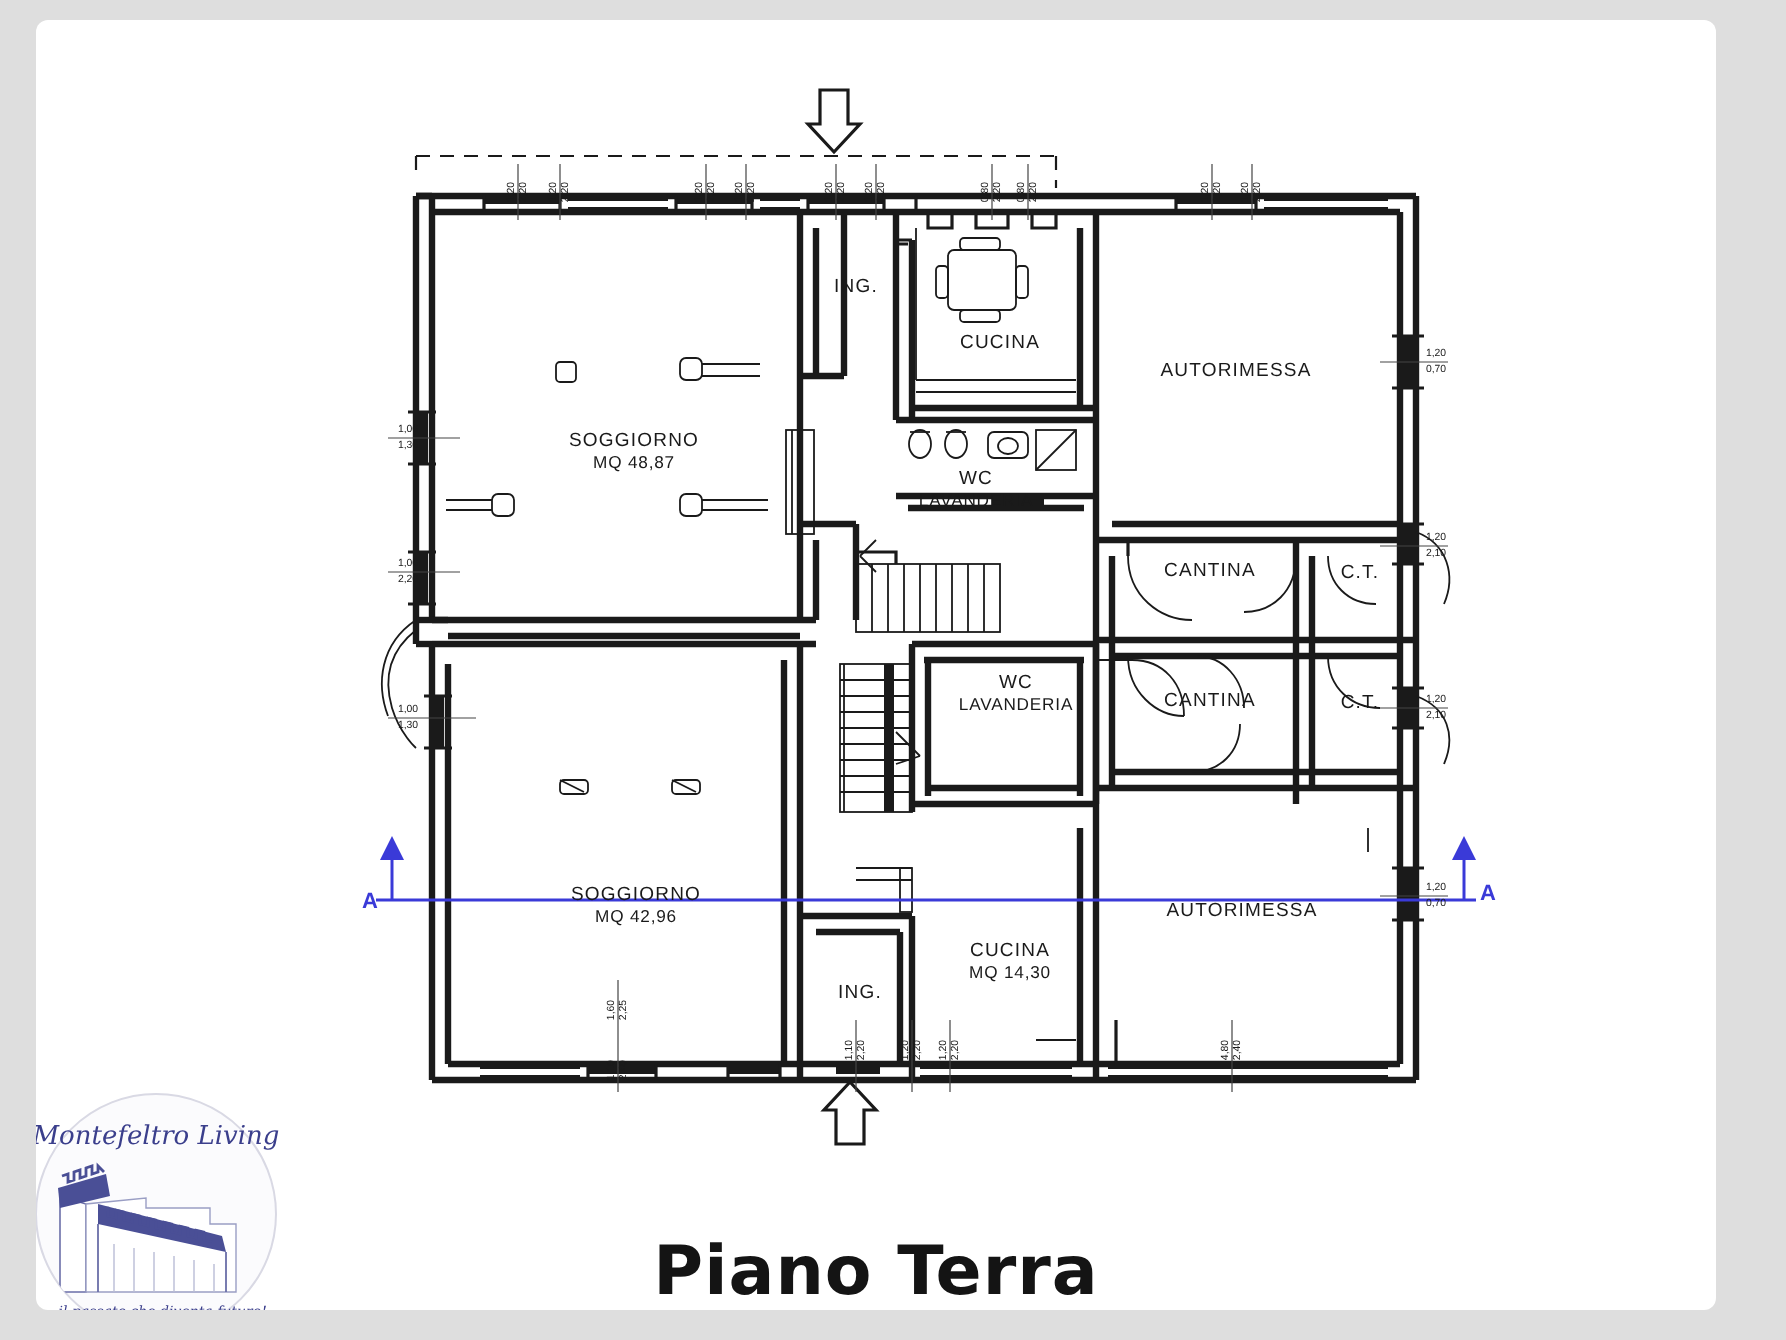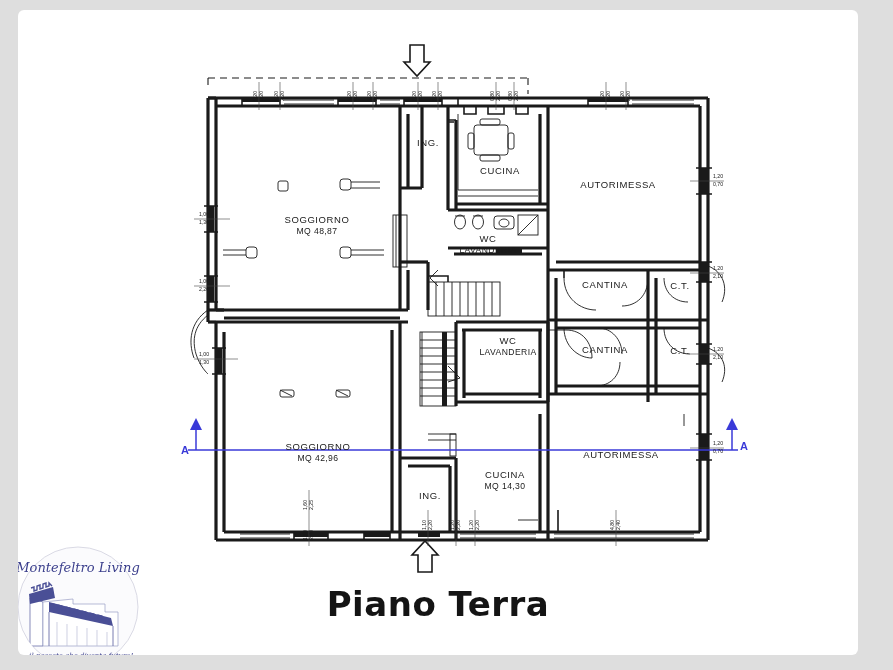--- a/index.html
+++ b/index.html
@@ -16,21 +16,21 @@
     background:#ffffff;
     border-radius:6px;
     overflow:hidden;
   }
   #plan{
     position:absolute;left:0;top:0;width:840px;height:645px;
   }
   
   #title{
     position:absolute;
-    left:0;top:574px;width:840px;
+    left:0;top:606px;width:840px;
     text-align:center;
     font-size:34px;
     font-weight:bold;
     color:#141414;
     letter-spacing:0.5px;
     font-family:"DejaVu Sans", sans-serif;
   }
   
   #logo{
     position:absolute;

